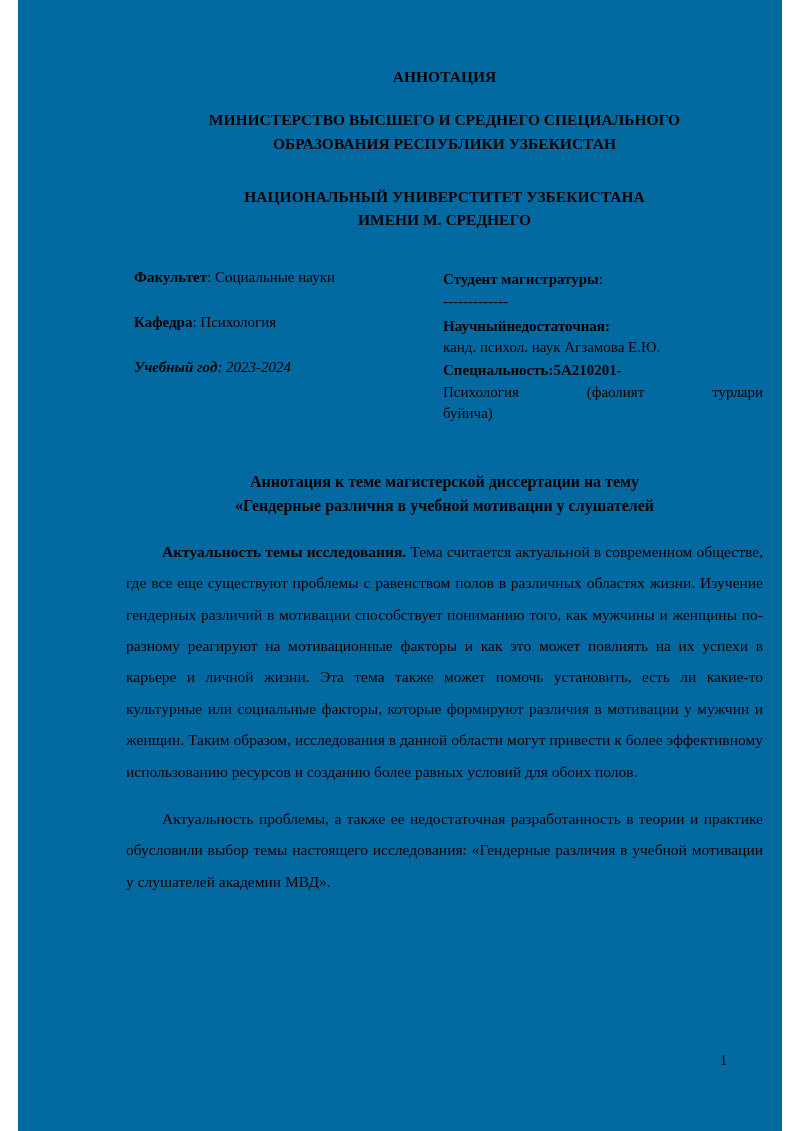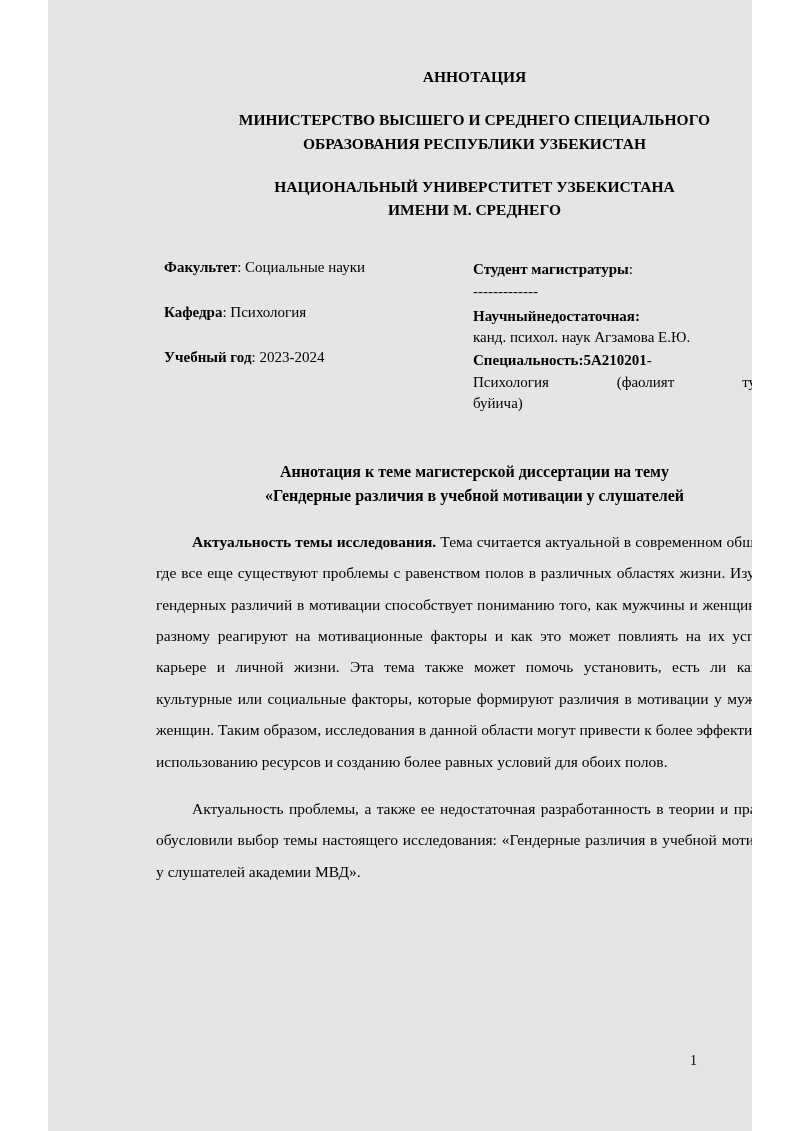--- a/index.html
+++ b/index.html
@@ -4,23 +4,23 @@
 <title>Аннотация</title>
 <style>
   html, body {
     margin: 0;
     padding: 0;
     background: #ffffff;
   }
 
   .page {
     position: relative;
-    width: 704px;
+    width: 764px;
     height: 1131px;
-    background: #e5e5e5;
+    background: #0369a1;
     margin: 0 auto;
     overflow: hidden;
     font-family: "Liberation Serif", "DejaVu Serif", serif;
     color: #000000;
     box-sizing: border-box;
   }
 
   .content {
     position: absolute;
     left: 108px;
@@ -37,21 +37,21 @@
 
   .ministry {
     margin-top: 22px;
     font-size: 15.5px;
     font-weight: bold;
     text-align: center;
     line-height: 1.55;
   }
 
   .university {
-    margin-top: 20px;
+    margin-top: 30px;
     font-size: 15.5px;
     font-weight: bold;
     text-align: center;
     line-height: 1.45;
   }
 
   
   .meta {
     margin-top: 38px;
     display: flex;
@@ -72,20 +72,21 @@
     line-height: 1.42;
   }
 
   .meta-left .meta-row {
     margin-bottom: 28px;
     white-space: nowrap;
     margin-left: 8px;
   }
   .meta-left .meta-row:last-child {
     margin-bottom: 0;
+    font-style: italic;
   }
 
   .lbl {
     font-weight: bold;
   }
 
   .meta-right .mr-line {
     margin: 0 0 2px 0;
   }
 

